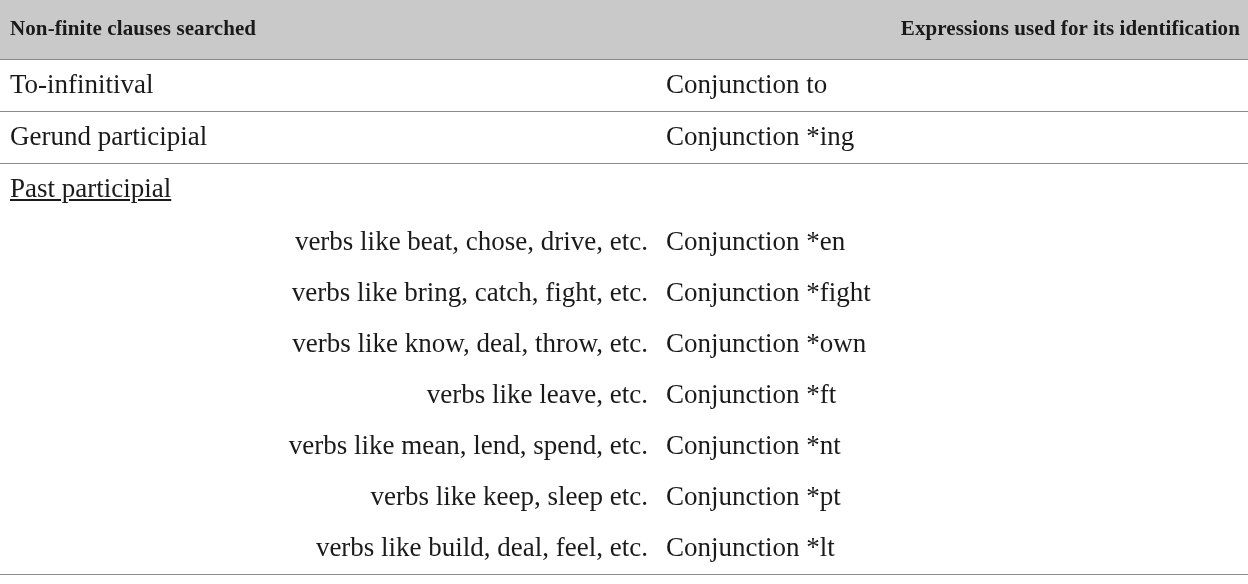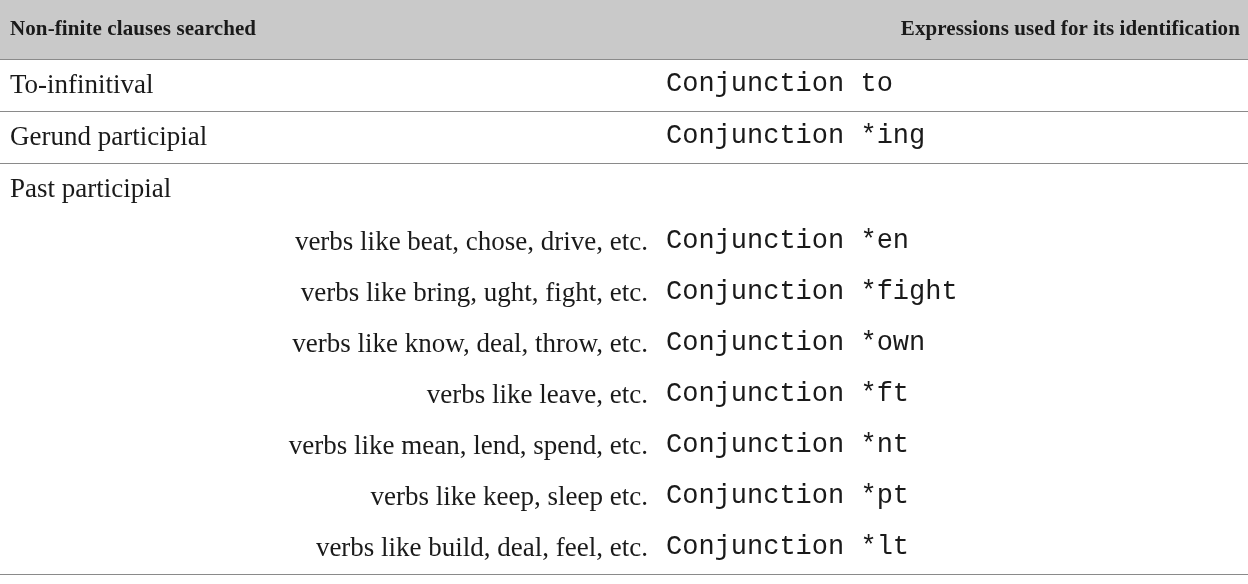--- a/index.html
+++ b/index.html
@@ -55,26 +55,26 @@
   }
   td.cell-left {
     padding-left: 10px;
   }
   td.cell-left-indent {
     text-align: right;
     padding-right: 10px;
   }
   td.cell-right {
     padding-left: 8px;
-    font-family: Liberation Mono, monospace;
   }
   .group-label {
     display: block;
     padding-left: 0px;
     padding-bottom: 2px;
+    text-decoration: underline;
   }
   tfoot td.bottom-rule {
     border-top: 1px solid #8a8a8a;
     height: 0;
     padding: 0;
     font-size: 0;
     line-height: 0;
   }
 </style>
 </head>
@@ -105,21 +105,21 @@
         <td class="cell-left">
           <span class="group-label">Past participial</span>
         </td>
         <td class="cell-right"></td>
       </tr>
       <tr class="plain-row">
         <td class="cell-left-indent">verbs like beat, chose, drive, etc.</td>
         <td class="cell-right">Conjunction *en</td>
       </tr>
       <tr class="plain-row">
-        <td class="cell-left-indent">verbs like bring, ught, fight, etc.</td>
+        <td class="cell-left-indent">verbs like bring, catch, fight, etc.</td>
         <td class="cell-right">Conjunction *fight</td>
       </tr>
       <tr class="plain-row">
         <td class="cell-left-indent">verbs like know, deal, throw, etc.</td>
         <td class="cell-right">Conjunction *own</td>
       </tr>
       <tr class="plain-row">
         <td class="cell-left-indent">verbs like leave, etc.</td>
         <td class="cell-right">Conjunction *ft</td>
       </tr>

